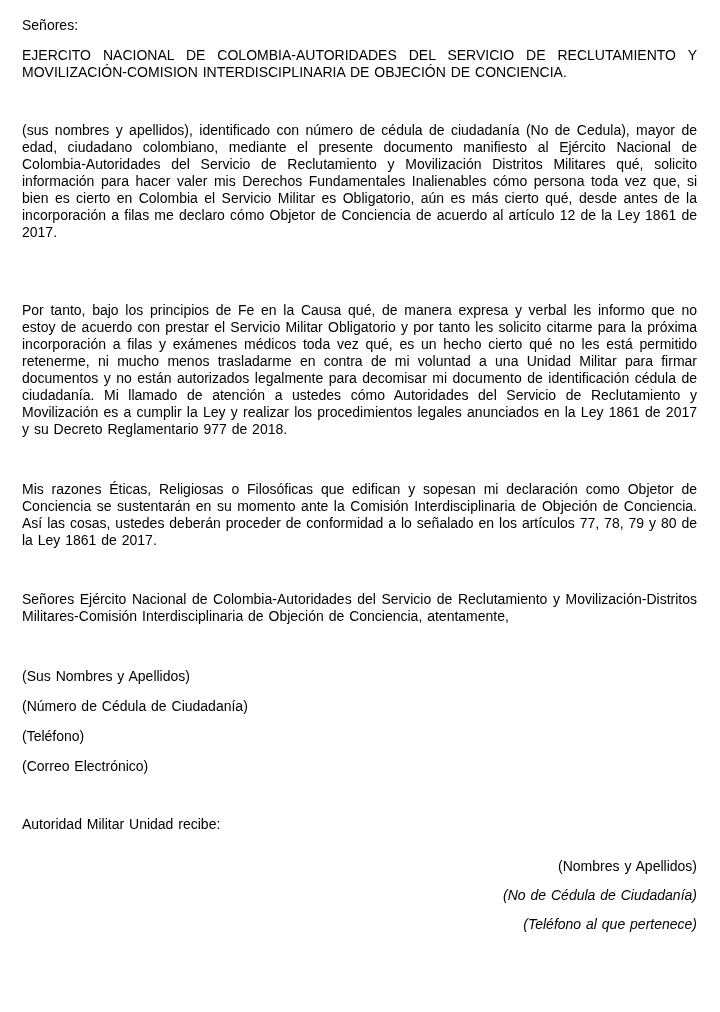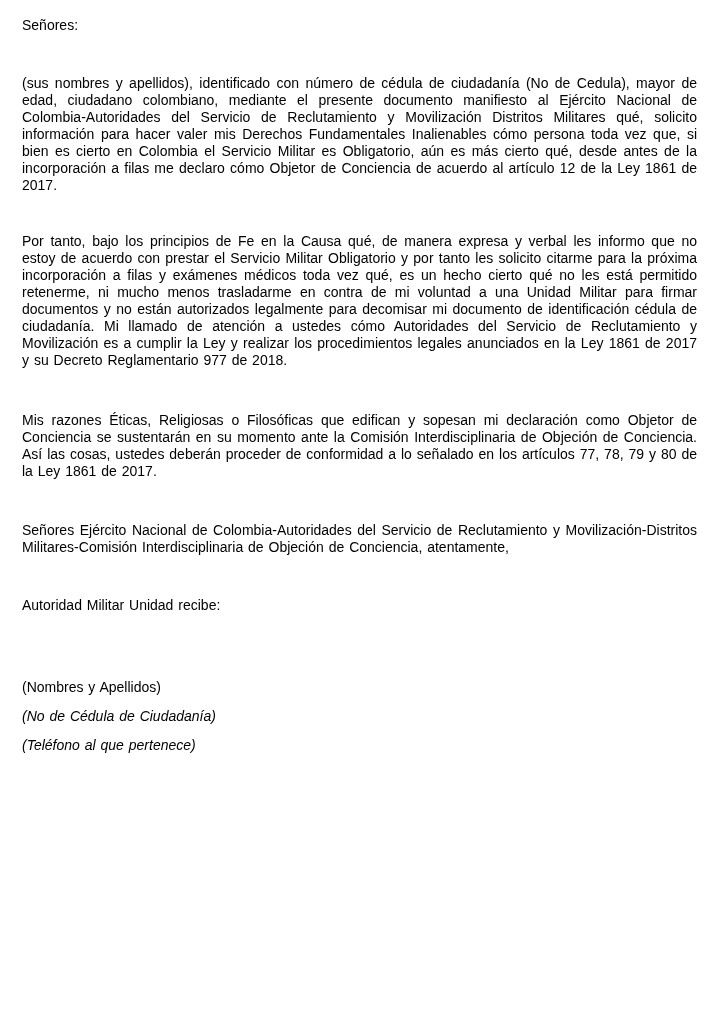--- a/index.html
+++ b/index.html
@@ -20,46 +20,53 @@
   .t {
     margin: 0;
     font-size: 14px;
     line-height: 17px;
     word-spacing: 1px;
   }
   .justify { text-align: justify; }
   .recipient-block { margin-top: 13px; }
   .reference-block { margin-top: 43px; }
   .para-1 { margin-top: 41px; }
-  .para-2 { margin-top: 39px; }
+  .para-2 { margin-top: 61px; }
   .para-3 { margin-top: 43px; }
   .closing-block { margin-top: 42px; }
   .sender-fields { margin-top: 43px; }
   .sender-fields .field + .field { margin-top: 13px; }
   .receiver-heading { margin-top: 41px; }
-  .receiver-fields { margin-top: 65px; }
+  .receiver-fields { margin-top: 25px; text-align: right; }
   .receiver-fields .field + .field { margin-top: 12px; font-style: italic; }
 </style>
 </head>
 <body>
 
 <div class="page">
 
   <p class="t salutation">Señores:</p>
 
+  <p class="t justify recipient-block">EJERCITO NACIONAL DE COLOMBIA-AUTORIDADES DEL SERVICIO DE RECLUTAMIENTO Y MOVILIZACIÓN-COMISION INTERDISCIPLINARIA DE OBJECIÓN DE CONCIENCIA.</p>
 
 
   <p class="t justify para-1">(sus nombres y apellidos), identificado con número de cédula de ciudadanía (No de Cedula), mayor de edad, ciudadano colombiano, mediante el presente documento manifiesto al Ejército Nacional de Colombia-Autoridades del Servicio de Reclutamiento y Movilización Distritos Militares qué, solicito información para hacer valer mis Derechos Fundamentales Inalienables cómo persona toda vez que, si bien es cierto en Colombia el Servicio Militar es Obligatorio, aún es más cierto qué, desde antes de la incorporación a filas me declaro cómo Objetor de Conciencia de acuerdo al artículo 12 de la Ley 1861 de 2017.</p>
 
   <p class="t justify para-2">Por tanto, bajo los principios de Fe en la Causa qué, de manera expresa y verbal les informo que no estoy de acuerdo con prestar el Servicio Militar Obligatorio y por tanto les solicito citarme para la próxima incorporación a filas y exámenes médicos toda vez qué, es un hecho cierto qué no les está permitido retenerme, ni mucho menos trasladarme en contra de mi voluntad a una Unidad Militar para firmar documentos y no están autorizados legalmente para decomisar mi documento de identificación cédula de ciudadanía. Mi llamado de atención a ustedes cómo Autoridades del Servicio de Reclutamiento y Movilización es a cumplir la Ley y realizar los procedimientos legales anunciados en la Ley 1861 de 2017 y su Decreto Reglamentario 977 de 2018.</p>
 
   <p class="t justify para-3">Mis razones Éticas, Religiosas o Filosóficas que edifican y sopesan mi declaración como Objetor de Conciencia se sustentarán en su momento ante la Comisión Interdisciplinaria de Objeción de Conciencia. Así las cosas, ustedes deberán proceder de conformidad a lo señalado en los artículos 77, 78, 79 y 80 de la Ley 1861 de 2017.</p>
 
   <p class="t justify closing-block">Señores Ejército Nacional de Colombia-Autoridades del Servicio de Reclutamiento y Movilización-Distritos Militares-Comisión Interdisciplinaria de Objeción de Conciencia, atentamente,</p>
 
+  <div class="sender-fields">
+    <p class="t field">(Sus Nombres y Apellidos)</p>
+    <p class="t field">(Número de Cédula de Ciudadanía)</p>
+    <p class="t field">(Teléfono)</p>
+    <p class="t field">(Correo Electrónico)</p>
+  </div>
 
   <p class="t receiver-heading">Autoridad Militar Unidad recibe:</p>
 
   <div class="receiver-fields">
     <p class="t field">(Nombres y Apellidos)</p>
     <p class="t field">(No de Cédula de Ciudadanía)</p>
     <p class="t field">(Teléfono al que pertenece)</p>
 
   </div>
 

